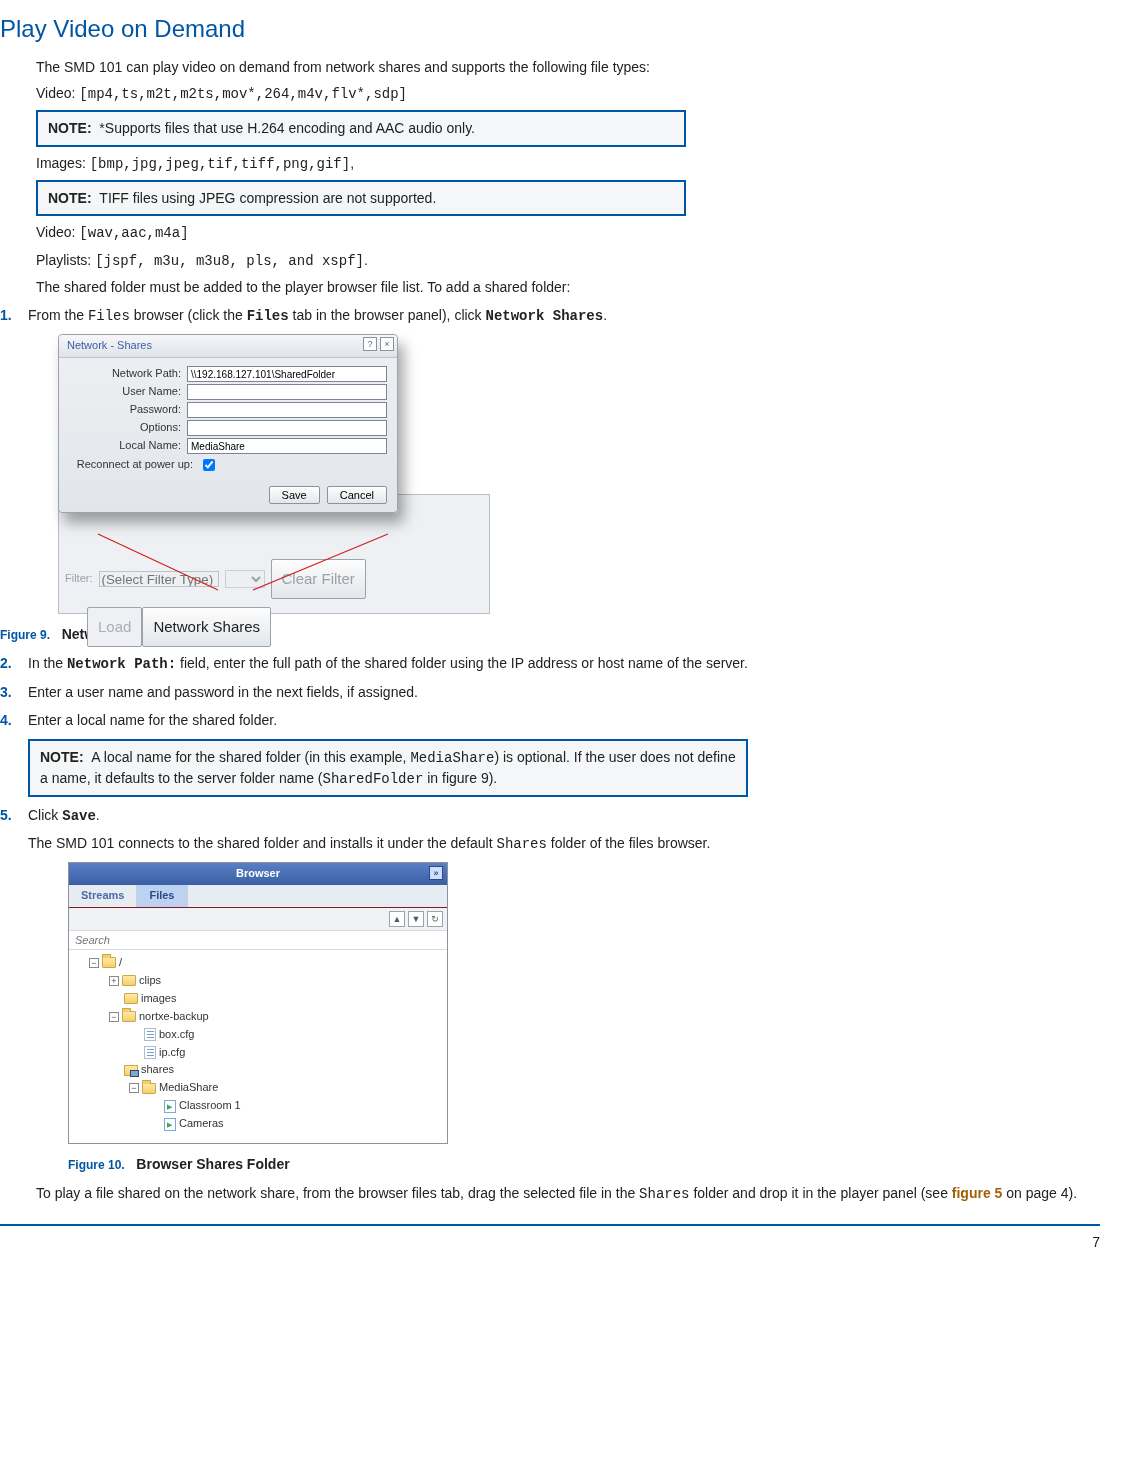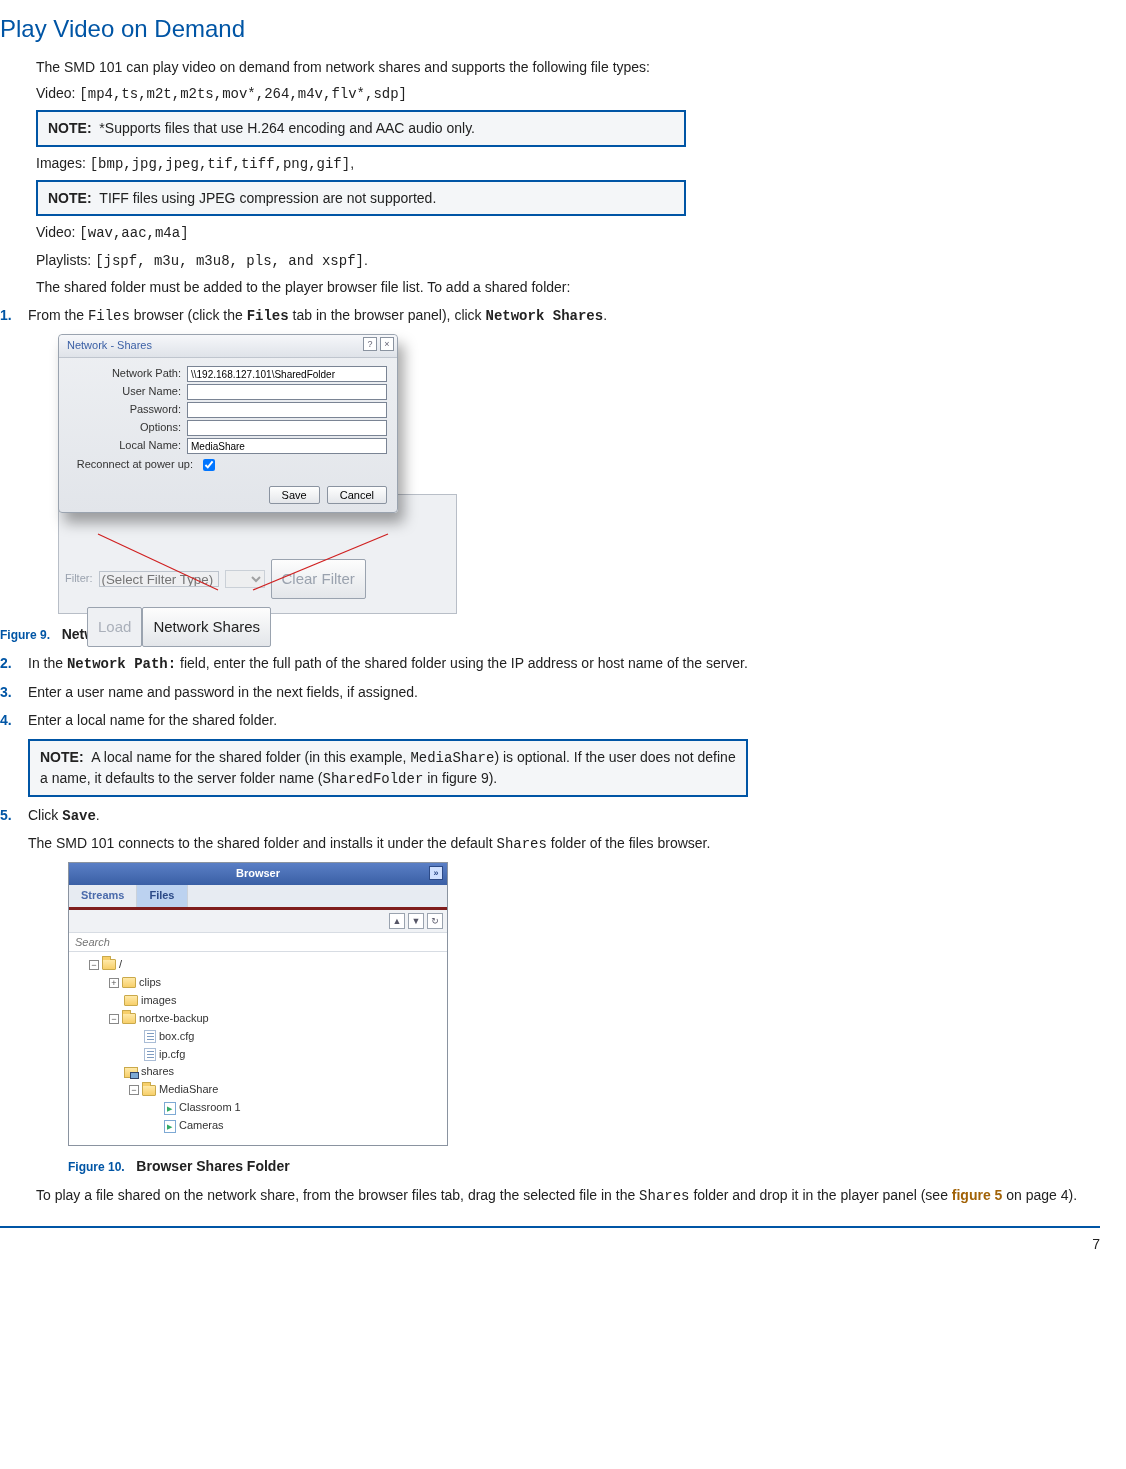--- a/index.html
+++ b/index.html
@@ -25,34 +25,34 @@
   .dlg-title { background: linear-gradient(#f6f7fa, #dfe3e9); color: #3a5fa5; font-weight: normal; padding: 3px 8px; border-bottom: 1px solid #bfc5ce; border-radius: 4px 4px 0 0; position: relative; }
   .dlg-title .help, .dlg-title .close { position: absolute; top: 2px; width: 14px; height: 14px; border: 1px solid #8a93a0; background: #fff; font-size: 9px; text-align: center; line-height: 12px; color: #667; cursor: pointer; }
   .dlg-title .help { right: 20px; } .dlg-title .close { right: 3px; }
   .dlg-body { padding: 6px 10px 4px 10px; }
   .frow { display: flex; align-items: center; margin: 2px 0; }
   .flabel { width: 118px; text-align: right; padding-right: 6px; color: #333; }
   .finput { flex: 1; height: 16px; border: 1px solid #7a8494; background: #fff; font-size: 10px; padding: 0 3px; }
   .fcheck { width: 12px; height: 12px; }
   .dlg-buttons { text-align: right; padding: 6px 10px 8px 10px; }
   .dlg-buttons button { font-size: 11px; padding: 2px 12px; margin-left: 4px; background: linear-gradient(#fefefe,#e4e6ea); border: 1px solid #8a93a0; border-radius: 2px; cursor: pointer; }
-  .bgpanel { position: absolute; left: 0; bottom: 0; width: 399px; height: 120px; border: 1px solid #b8bec7; background: #eef0f3; z-index: 1; padding-top: 60px; font-size: 11px; }
+  .bgpanel { position: absolute; left: 0; bottom: 0; width: 432px; height: 120px; border: 1px solid #b8bec7; background: #eef0f3; z-index: 1; padding-top: 60px; font-size: 11px; }
   .bgpanel .filterrow { display: flex; align-items: center; gap: 6px; padding: 4px 6px; color: #9aa2ae; }
   .bgpanel .filterrow input { width: 120px; height: 16px; border: 1px solid #bcc3cc; }
   .bgpanel .filterrow select { width: 40px; height: 18px; border: 1px solid #bcc3cc; }
   .bgpanel .btn { padding: 8px 10px; border: 1px solid #9aa3af; background: linear-gradient(#fdfdfd,#e3e6ea); border-radius: 2px; font-size: 15px; cursor: pointer; }
   .bgpanel .btn.disabled { color: #aab0ba; background: #eef0f3; }
   .bgpanel .btnrow { display: flex; gap: 0; padding: 4px 8px 8px 28px; }
   .redlines { position: absolute; left: 0; top: 0; z-index: 2; pointer-events: none; }
 
   
   .fig10 { width: 380px; border: 1px solid #8a93a0; margin: 8px 0 8px 40px; font-size: 11px; background: #fff; }
   .fig10 .titlebar { background: linear-gradient(#5a7fc6,#3a5fa5); color: #fff; font-weight: bold; text-align: center; padding: 3px 0; position: relative; }
   .fig10 .titlebar .collapse { position: absolute; right: 4px; top: 3px; width: 14px; height: 14px; background: #cfe0ff; border: 1px solid #2c4a87; font-size: 9px; line-height: 12px; color: #2c4a87; text-align: center; cursor: pointer; }
-  .fig10 .tabs { display: flex; background: #e7ebf2; border-bottom: 3px solid #7f1d1d; }
+  .fig10 .tabs { display: flex; background: #e7ebf2; border-bottom: 1px solid #7f1d1d; }
   .fig10 .tab { padding: 3px 12px; border-right: 1px solid #cbd2db; color: #4a6aab; font-weight: bold; font-size: 11px; cursor: pointer; }
   .fig10 .tab.active { background: #bcd2f0; color: #2c4a87; }
   .fig10 .toolbar { display: flex; justify-content: flex-end; gap: 3px; padding: 3px 4px; background: #f0f2f5; border-bottom: 1px solid #d7dce3; }
   .fig10 .toolbar .tbtn { width: 16px; height: 16px; border: 1px solid #9aa3af; background: #fff; font-size: 9px; text-align: center; line-height: 14px; color: #556; cursor: pointer; }
   .fig10 .search { width: 100%; border: none; border-bottom: 1px solid #d7dce3; padding: 3px 6px; color: #aaa; font-style: italic; font-size: 11px; }
   .fig10 .tree { padding: 4px 6px 10px 6px; }
   .node { display: flex; align-items: center; gap: 3px; padding: 1px 0; }
   .toggle { width: 10px; height: 10px; border: 1px solid #888; font-size: 9px; line-height: 8px; text-align: center; background: #fff; cursor: pointer; color: #555; }
   .toggle.empty { border: none; width: 12px; }
   .ficon { width: 14px; height: 11px; border: 1px solid #caa94a; background: linear-gradient(#ffe9a8,#f7cf6a); border-radius: 1px; position: relative; }

